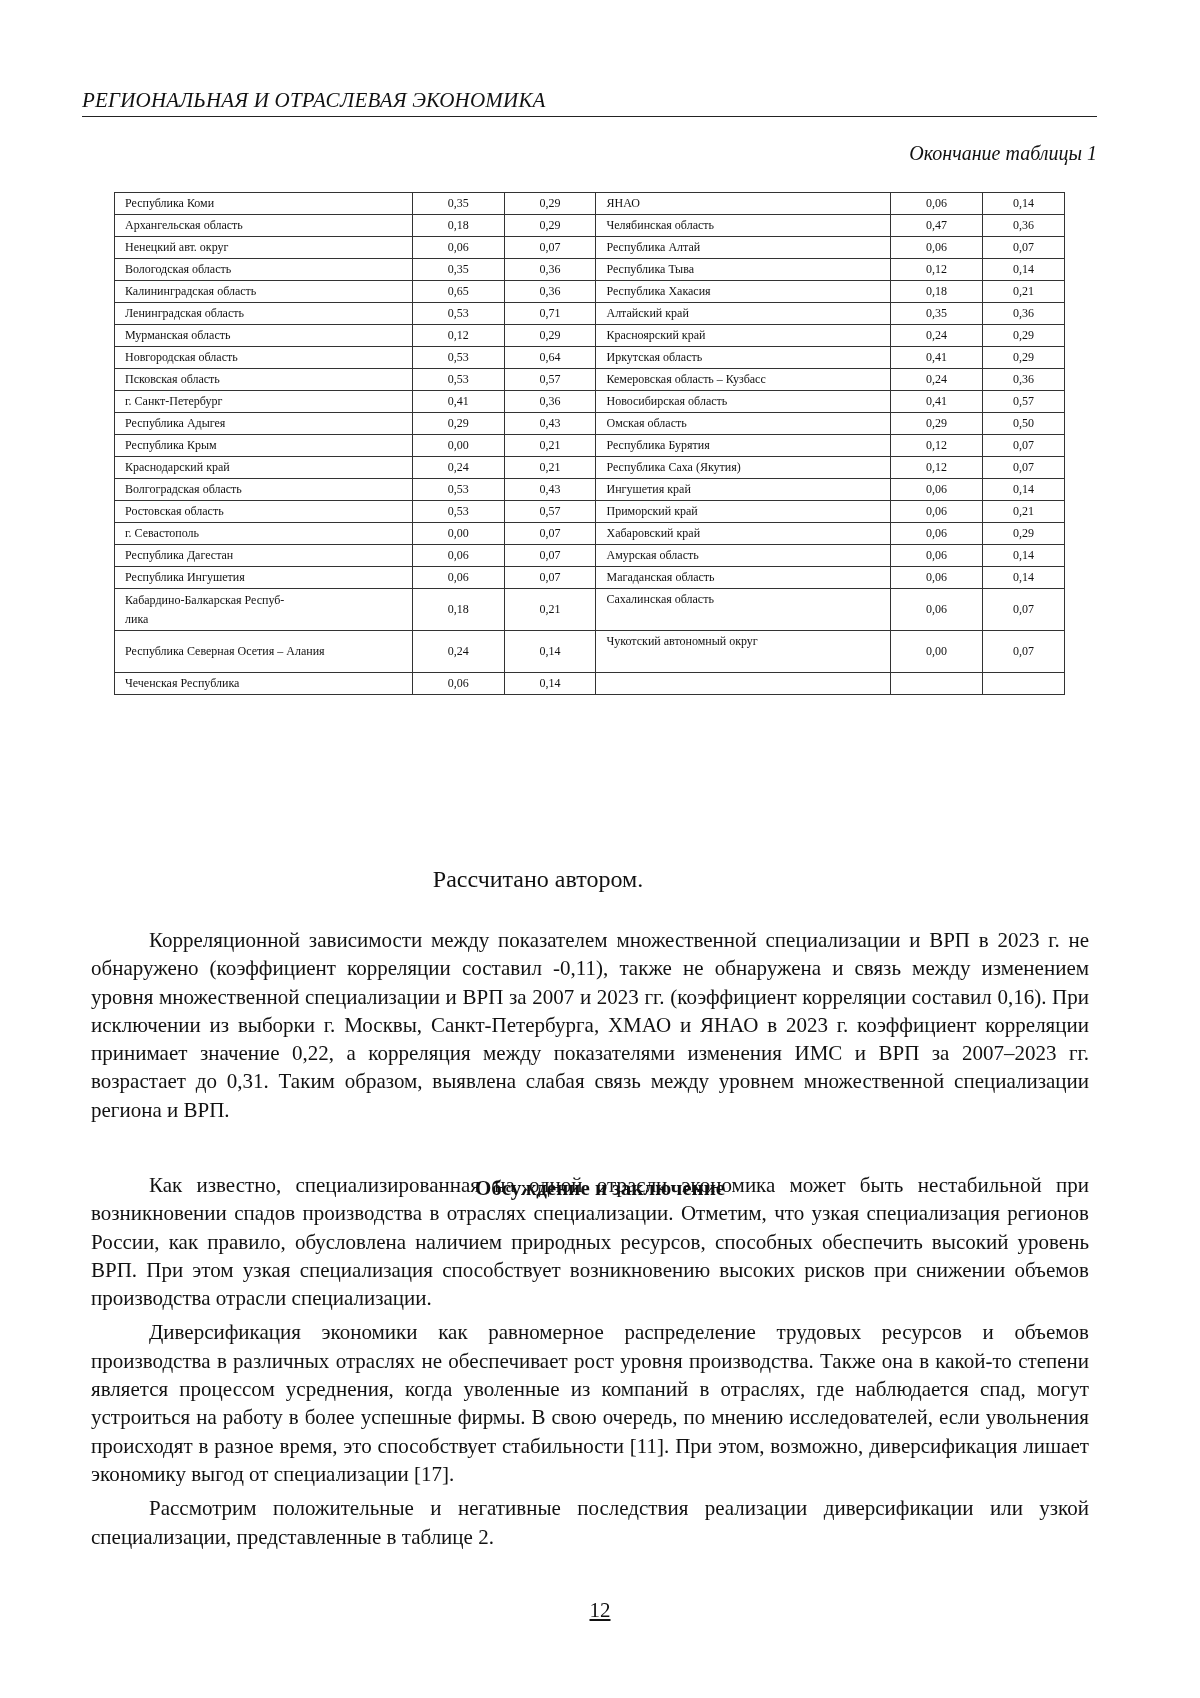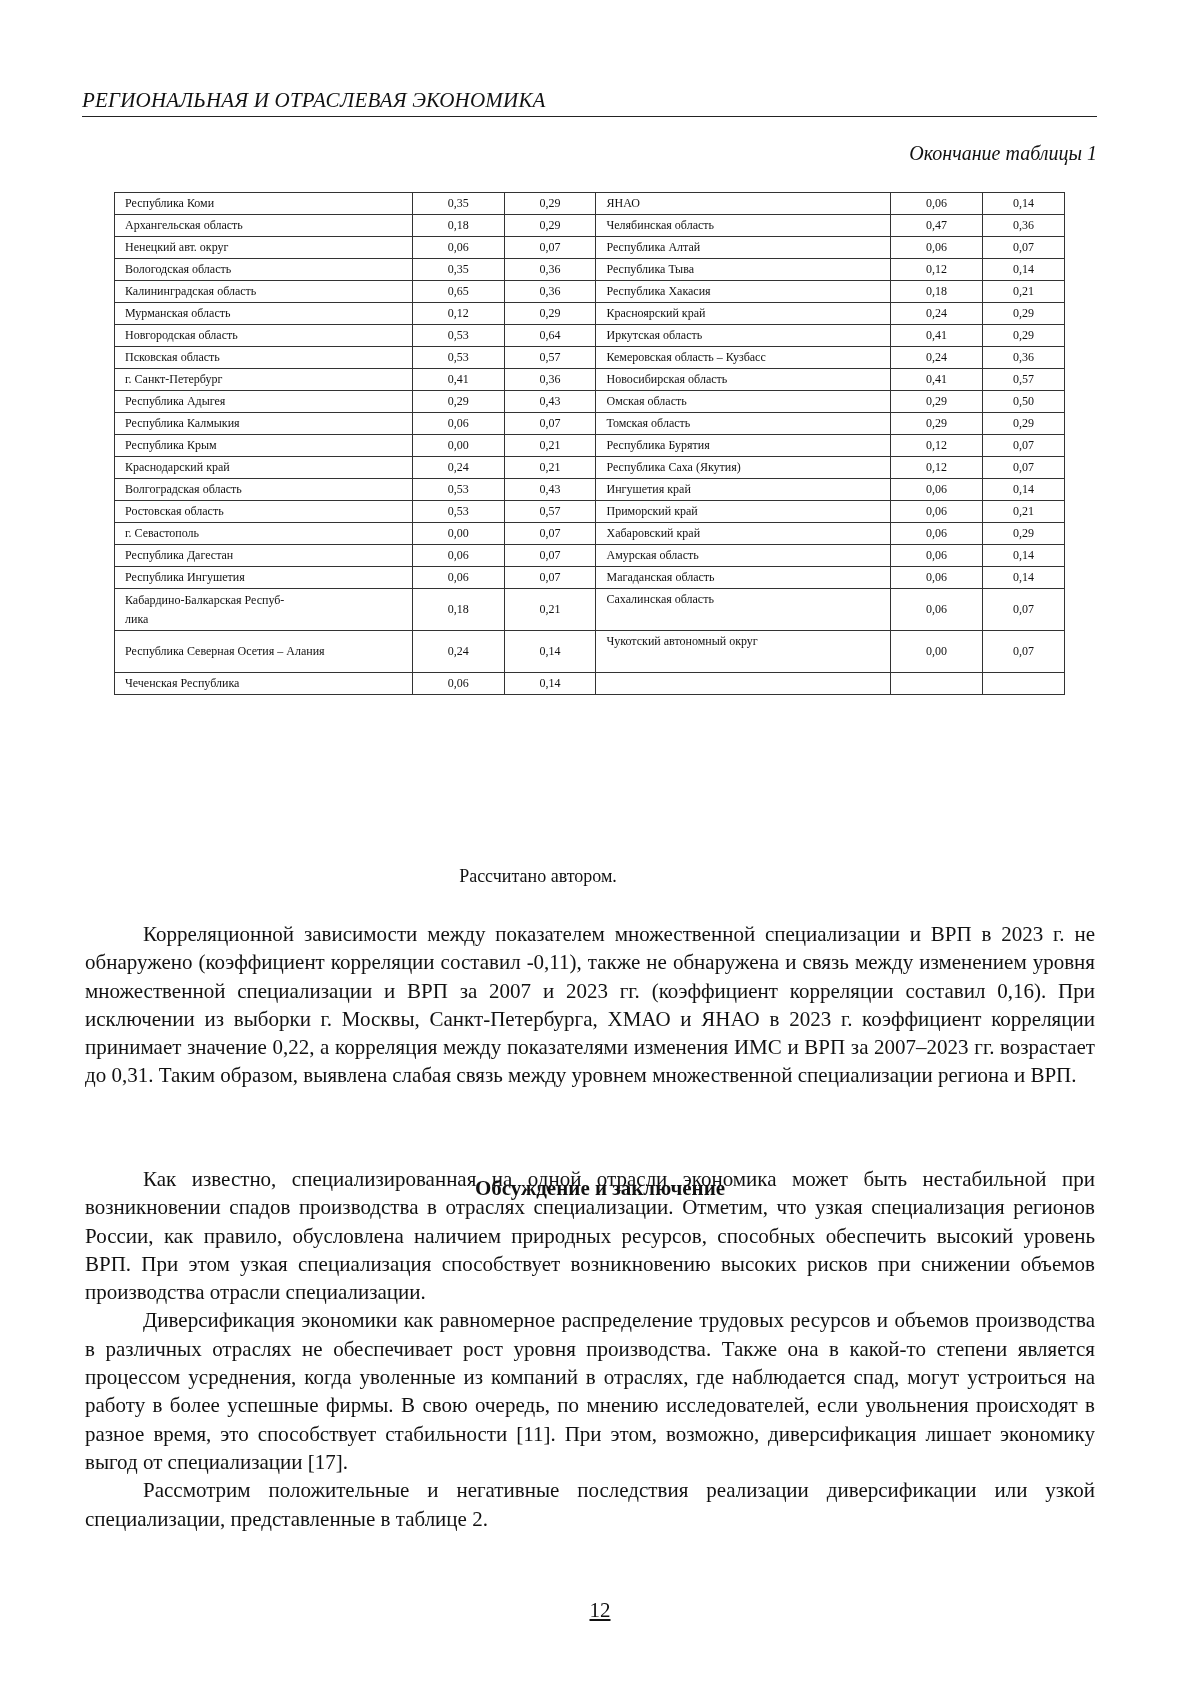--- a/index.html
+++ b/index.html
@@ -28,27 +28,27 @@
   table.data td.name { text-align: left; }
   table.data td.num { text-align: center; padding: 1px 4px; }
   table.data td.name-top { vertical-align: top; }
   col.c-name-l { width: 298px; }
   col.c-v1 { width: 92px; }
   col.c-v2 { width: 92px; }
   col.c-name-r { width: 295px; }
   col.c-v3 { width: 92px; }
   col.c-v4 { width: 82px; }
   .source {
-    position: absolute; left: 0; width: 1076px; top: 866px; text-align: center; font-size: 18px;
+    position: absolute; left: 0; width: 1076px; top: 866px; text-align: center; font-size: 24px;
   }
   .body-text {
     position: absolute; left: 85px; width: 1010px; font-size: 21px; line-height: 28.3px;
     text-align: justify;
   }
-  .body-text p { margin: 0; text-indent: 58px; }
+  .body-text p { margin: 6px; text-indent: 58px; }
   .p1 { top: 920px; }
   .section-title {
     position: absolute; left: 0; width: 1200px; top: 1176px; text-align: center;
     font-weight: bold; font-size: 21px;
   }
   .p2 { top: 1165px; }
   .page-number {
     position: absolute; left: 0; width: 1200px; top: 1598px; text-align: center; font-size: 21px; text-decoration: underline;
   }
 </style>
@@ -104,20 +104,28 @@
       </tr>
       <tr>
         <td class="name">Калининградская область</td>
         <td class="num">0,65</td>
         <td class="num">0,36</td>
         <td class="name">Республика Хакасия</td>
         <td class="num">0,18</td>
         <td class="num">0,21</td>
       </tr>
       <tr>
+        <td class="name">Ленинградская область</td>
+        <td class="num">0,53</td>
+        <td class="num">0,71</td>
+        <td class="name">Алтайский край</td>
+        <td class="num">0,35</td>
+        <td class="num">0,36</td>
+      </tr>
+      <tr>
         <td class="name">Мурманская область</td>
         <td class="num">0,12</td>
         <td class="num">0,29</td>
         <td class="name">Красноярский край</td>
         <td class="num">0,24</td>
         <td class="num">0,29</td>
       </tr>
       <tr>
         <td class="name">Новгородская область</td>
         <td class="num">0,53</td>
@@ -142,28 +150,20 @@
         <td class="num">0,41</td>
         <td class="num">0,57</td>
       </tr>
       <tr>
         <td class="name">Республика Адыгея</td>
         <td class="num">0,29</td>
         <td class="num">0,43</td>
         <td class="name">Омская область</td>
         <td class="num">0,29</td>
         <td class="num">0,50</td>
-      </tr>
-      <tr>
-        <td class="name">Республика Калмыкия</td>
-        <td class="num">0,06</td>
-        <td class="num">0,07</td>
-        <td class="name">Томская область</td>
-        <td class="num">0,29</td>
-        <td class="num">0,29</td>
       </tr>
       <tr>
         <td class="name">Республика Крым</td>
         <td class="num">0,00</td>
         <td class="num">0,21</td>
         <td class="name">Республика Бурятия</td>
         <td class="num">0,12</td>
         <td class="num">0,07</td>
       </tr>
       <tr>

